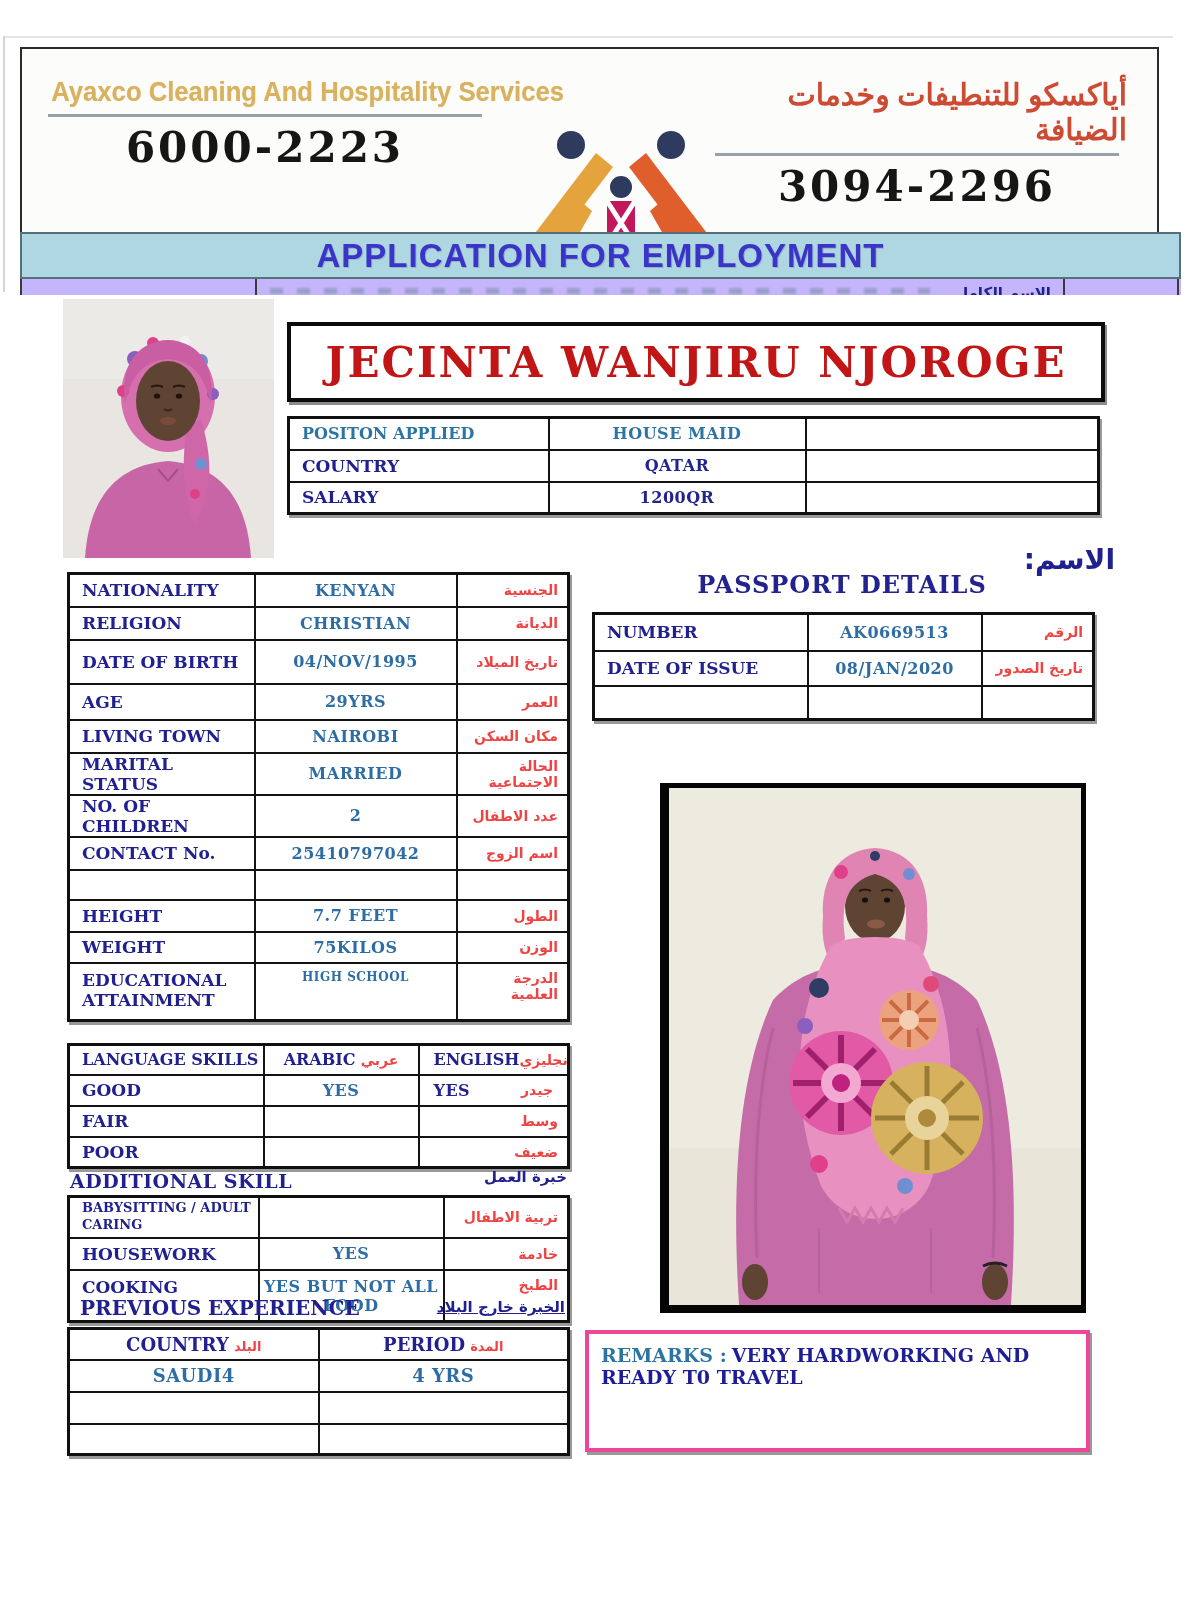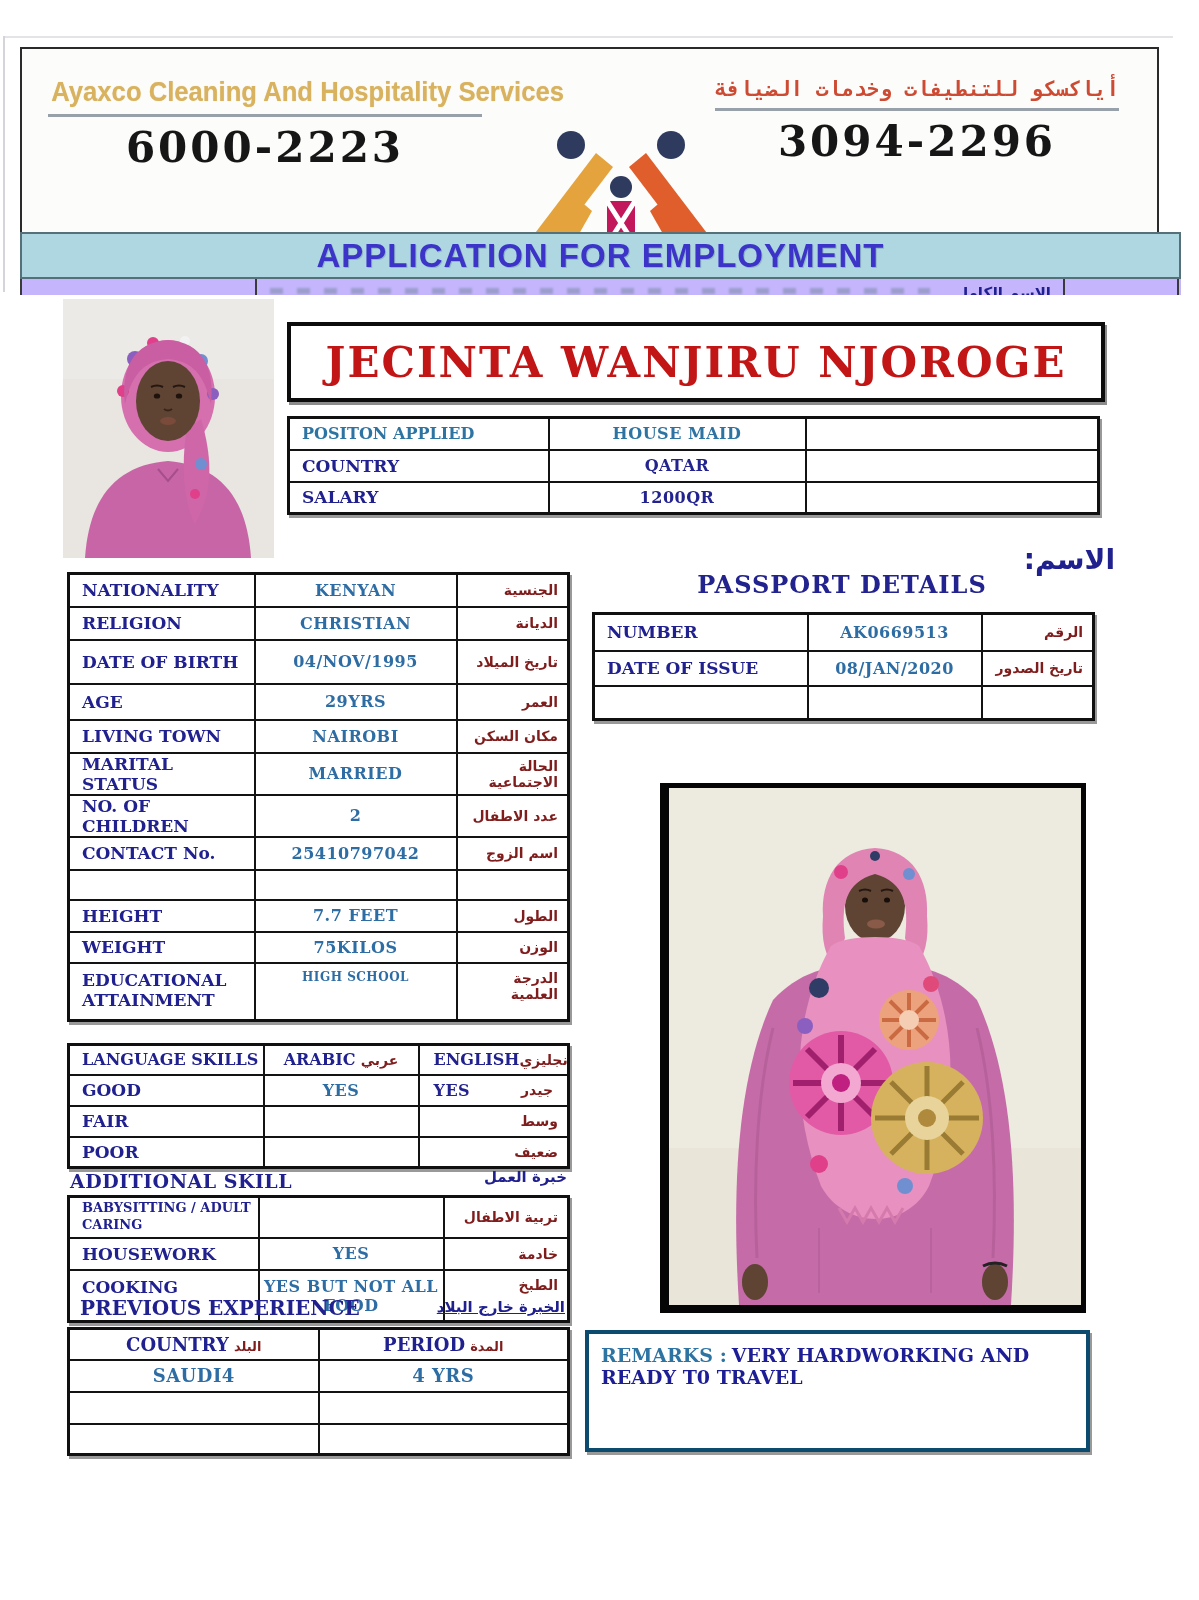--- a/index.html
+++ b/index.html
@@ -10,21 +10,21 @@
   .edge-v{position:absolute;left:3px;top:36px;width:2px;height:256px;background:#d4d4da;}
   .edge-h{position:absolute;left:3px;top:36px;width:1170px;height:2px;background:#e3e3e8;}
 
   
   .header-box{position:absolute;left:20px;top:47px;width:1135px;height:185px;background:#fcfcfa;
               border:2px solid #2a2a2a;}
   .company-left{position:absolute;left:18px;top:28px;width:450px;text-align:center;}
   .company-right{position:absolute;right:30px;top:28px;width:420px;text-align:center;}
   .company-en{font-family:"Liberation Sans",sans-serif;font-weight:bold;font-size:27px;
               color:#d8b25f;transform:scaleX(.95);white-space:nowrap;text-shadow:0 0 1px #e6cf98;}
-  .company-ar{font-family:Liberation Mono, monospace;font-weight:bold;font-size:21px;color:#cd4a33;direction:rtl;}
+  .company-ar{font-family:Liberation Serif, serif;font-weight:bold;font-size:30px;color:#cd4a33;direction:rtl;text-align:right;}
   .gold-rule{height:3px;background:#98a0aa;margin:6px 8px 6px 8px;}
   .phone{font-family:"DejaVu Serif",serif;font-weight:bold;font-size:42px;letter-spacing:3px;color:#161616;}
   .logo-wrap{position:absolute;left:492px;top:78px;width:214px;height:156px;}
 
   
   .banner{position:absolute;left:20px;top:232px;width:1161px;height:47px;background:#aed7e2;
           border:2px solid #56707a;box-sizing:border-box;display:flex;align-items:center;justify-content:center;}
   .banner span{font-family:"Liberation Sans",sans-serif;font-weight:bold;font-size:33px;
                letter-spacing:1px;color:#3c33c8;text-shadow:1px 1px 0 #8fb6c4;}
 
@@ -48,38 +48,38 @@
 
   
   table.ft{position:absolute;border-collapse:collapse;table-layout:fixed;background:#fff;
            border:3px solid #101010;box-shadow:2px 3px 0 rgba(0,0,0,.4);}
   table.ft td{border:2px solid #131313;overflow:hidden;padding:0 4px;}
   .lbl{color:#20208f;font-weight:bold;font-size:17px;text-align:left;padding-left:12px !important;}
   .lbl-sm{color:#20208f;font-weight:bold;font-size:13px;line-height:1.3;text-align:left;padding-left:12px !important;}
   .val{color:#2e6da4;font-weight:bold;font-size:16px;text-align:center;letter-spacing:.5px;}
   .valnavy{color:#23238f;font-weight:bold;font-size:16px;text-align:center;letter-spacing:.5px;}
   .steellbl{color:#2e74a3;font-weight:bold;font-size:16px;text-align:left;padding-left:12px !important;}
-  .arc{color:#7f1d1d;font-weight:bold;font-size:14px;text-align:right;padding-right:9px !important;
+  .arc{color:#ef4444;font-weight:bold;font-size:14px;text-align:right;padding-right:9px !important;
        font-family:"DejaVu Sans",sans-serif;direction:rtl;}
   .vtop{vertical-align:top;padding-top:6px !important;}
   .small-val{font-size:12px;}
   .flexlr{display:flex;justify-content:space-between;align-items:center;padding:0 10px;}
 
   
   .name-ar{position:absolute;left:985px;top:543px;width:130px;text-align:right;font-family:"DejaVu Sans",sans-serif;
            font-weight:bold;font-size:28px;color:#20208f;direction:rtl;}
   .pass-title{position:absolute;left:592px;top:570px;width:500px;text-align:center;font-weight:bold;
               font-size:24px;letter-spacing:1px;color:#23238f;}
   .sec-title{position:absolute;font-weight:bold;font-size:19px;color:#20208f;letter-spacing:.5px;}
   .sec-title-ar{position:absolute;font-family:"DejaVu Sans",sans-serif;font-weight:bold;font-size:15px;
                 color:#20208f;direction:rtl;}
   .prev-title{position:absolute;left:80px;top:1296px;font-weight:bold;font-size:20px;color:#20208f;z-index:5;}
 
   
-  .remarks-box{position:absolute;left:585px;top:1330px;width:505px;height:122px;border:4px solid #0c4a6e;
+  .remarks-box{position:absolute;left:585px;top:1330px;width:505px;height:122px;border:4px solid #ec4899;
                background:#fff;box-shadow:2px 3px 0 rgba(0,0,0,.4);box-sizing:border-box;padding:10px 12px;}
   .remarks-box .r1{color:#2e74a3;font-weight:bold;font-size:19px;}
   .remarks-box .r2{color:#1d1d96;font-weight:bold;font-size:19px;}
 </style>
 </head>
 <body>
 
 <div class="page">
 
   <div class="edge-h"></div>

